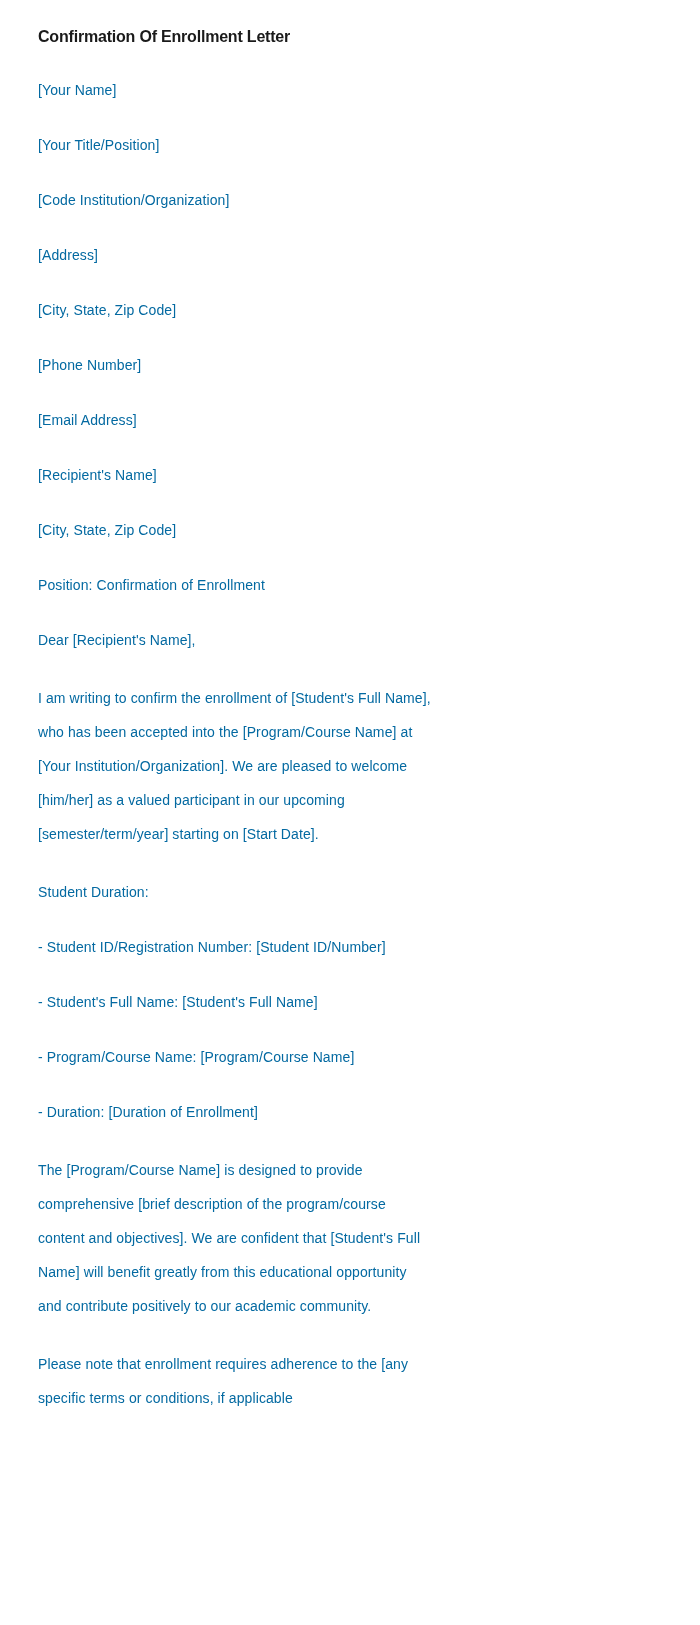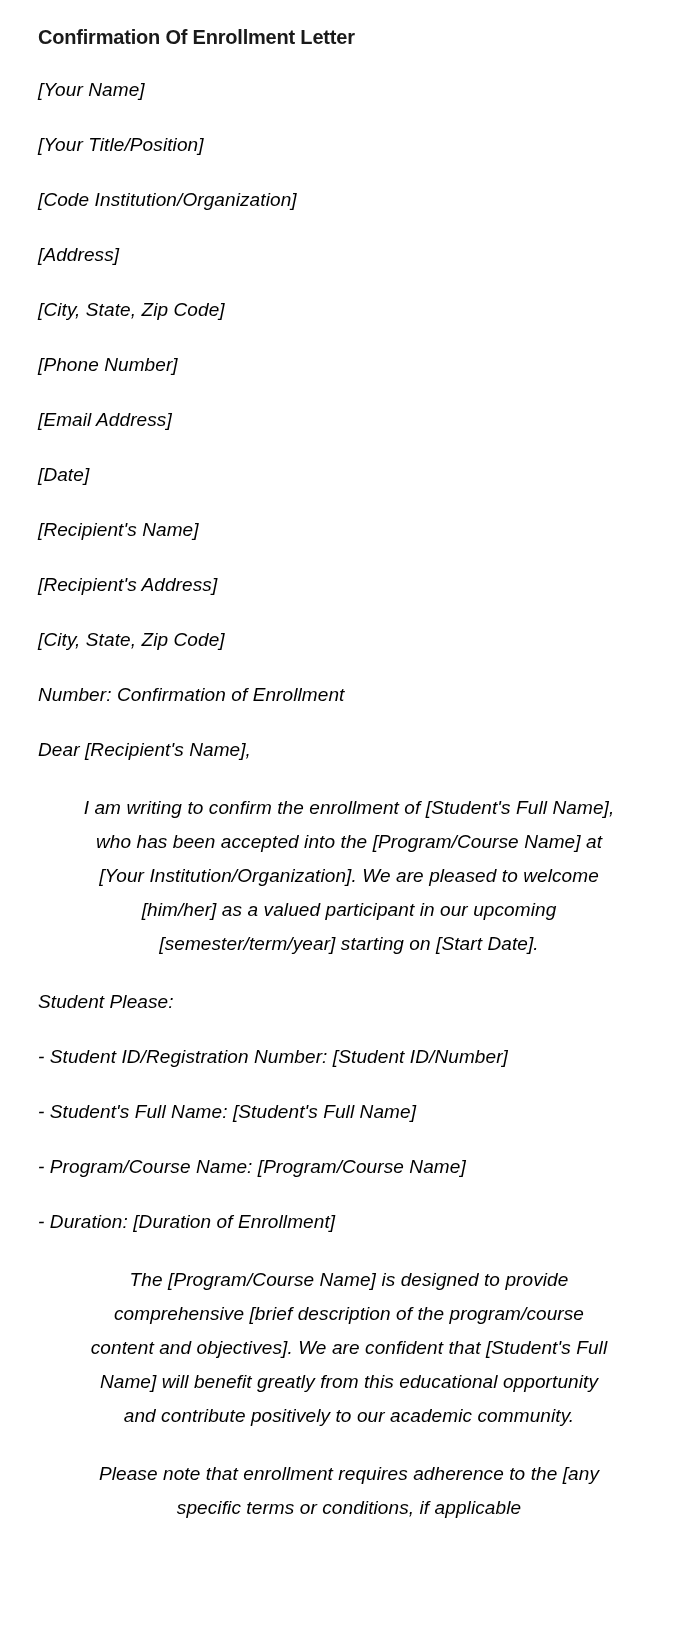--- a/index.html
+++ b/index.html
@@ -9,67 +9,63 @@
   }
   .page {
     width: 700px;
     min-height: 1625px;
     box-sizing: border-box;
     background: #ffffff;
     padding: 22px 40px 45px 38px;
     font-family: "Liberation Sans", sans-serif;
   }
   .doc-title {
-    font-size: 20px;
+    font-size: 16px;
     line-height: 30px;
     font-weight: 700;
     color: #1a1a1a;
     letter-spacing: -0.2px;
     margin: 0 0 18px 0;
   }
   .doc-body p {
-    font-size: 19px;
+    font-size: 14px;
     line-height: 34px;
-    color: #000000;
+    color: #0369a1;
     margin: 21px 0;
     max-width: 622px;
     white-space: pre-line;
     letter-spacing: 0.1px;
-    font-style: italic;
   }
   .doc-body p.multi {
     margin: 24px 0;
-    text-align: center;
   }
 </style>
 </head>
 <body>
 
 <div class="page">
   <h1 class="doc-title">Confirmation Of Enrollment Letter</h1>
   <div class="doc-body">
       <p>[Your Name]</p>
       <p>[Your Title/Position]</p>
       <p>[Code Institution/Organization]</p>
       <p>[Address]</p>
       <p>[City, State, Zip Code]</p>
       <p>[Phone Number]</p>
       <p>[Email Address]</p>
-      <p>[Date]</p>
       <p>[Recipient's Name]</p>
-      <p>[Recipient's Address]</p>
       <p>[City, State, Zip Code]</p>
-      <p>Number: Confirmation of Enrollment</p>
+      <p>Position: Confirmation of Enrollment</p>
       <p>Dear [Recipient's Name],</p>
       <p class="multi">I am writing to confirm the enrollment of [Student's Full Name],
 who has been accepted into the [Program/Course Name] at
 [Your Institution/Organization]. We are pleased to welcome
 [him/her] as a valued participant in our upcoming
 [semester/term/year] starting on [Start Date].</p>
-      <p>Student Please:</p>
+      <p>Student Duration:</p>
       <p>- Student ID/Registration Number: [Student ID/Number]</p>
       <p>- Student's Full Name: [Student's Full Name]</p>
       <p>- Program/Course Name: [Program/Course Name]</p>
       <p>- Duration: [Duration of Enrollment]</p>
       <p class="multi">The [Program/Course Name] is designed to provide
 comprehensive [brief description of the program/course
 content and objectives]. We are confident that [Student's Full
 Name] will benefit greatly from this educational opportunity
 and contribute positively to our academic community.</p>
       <p class="multi">Please note that enrollment requires adherence to the [any

